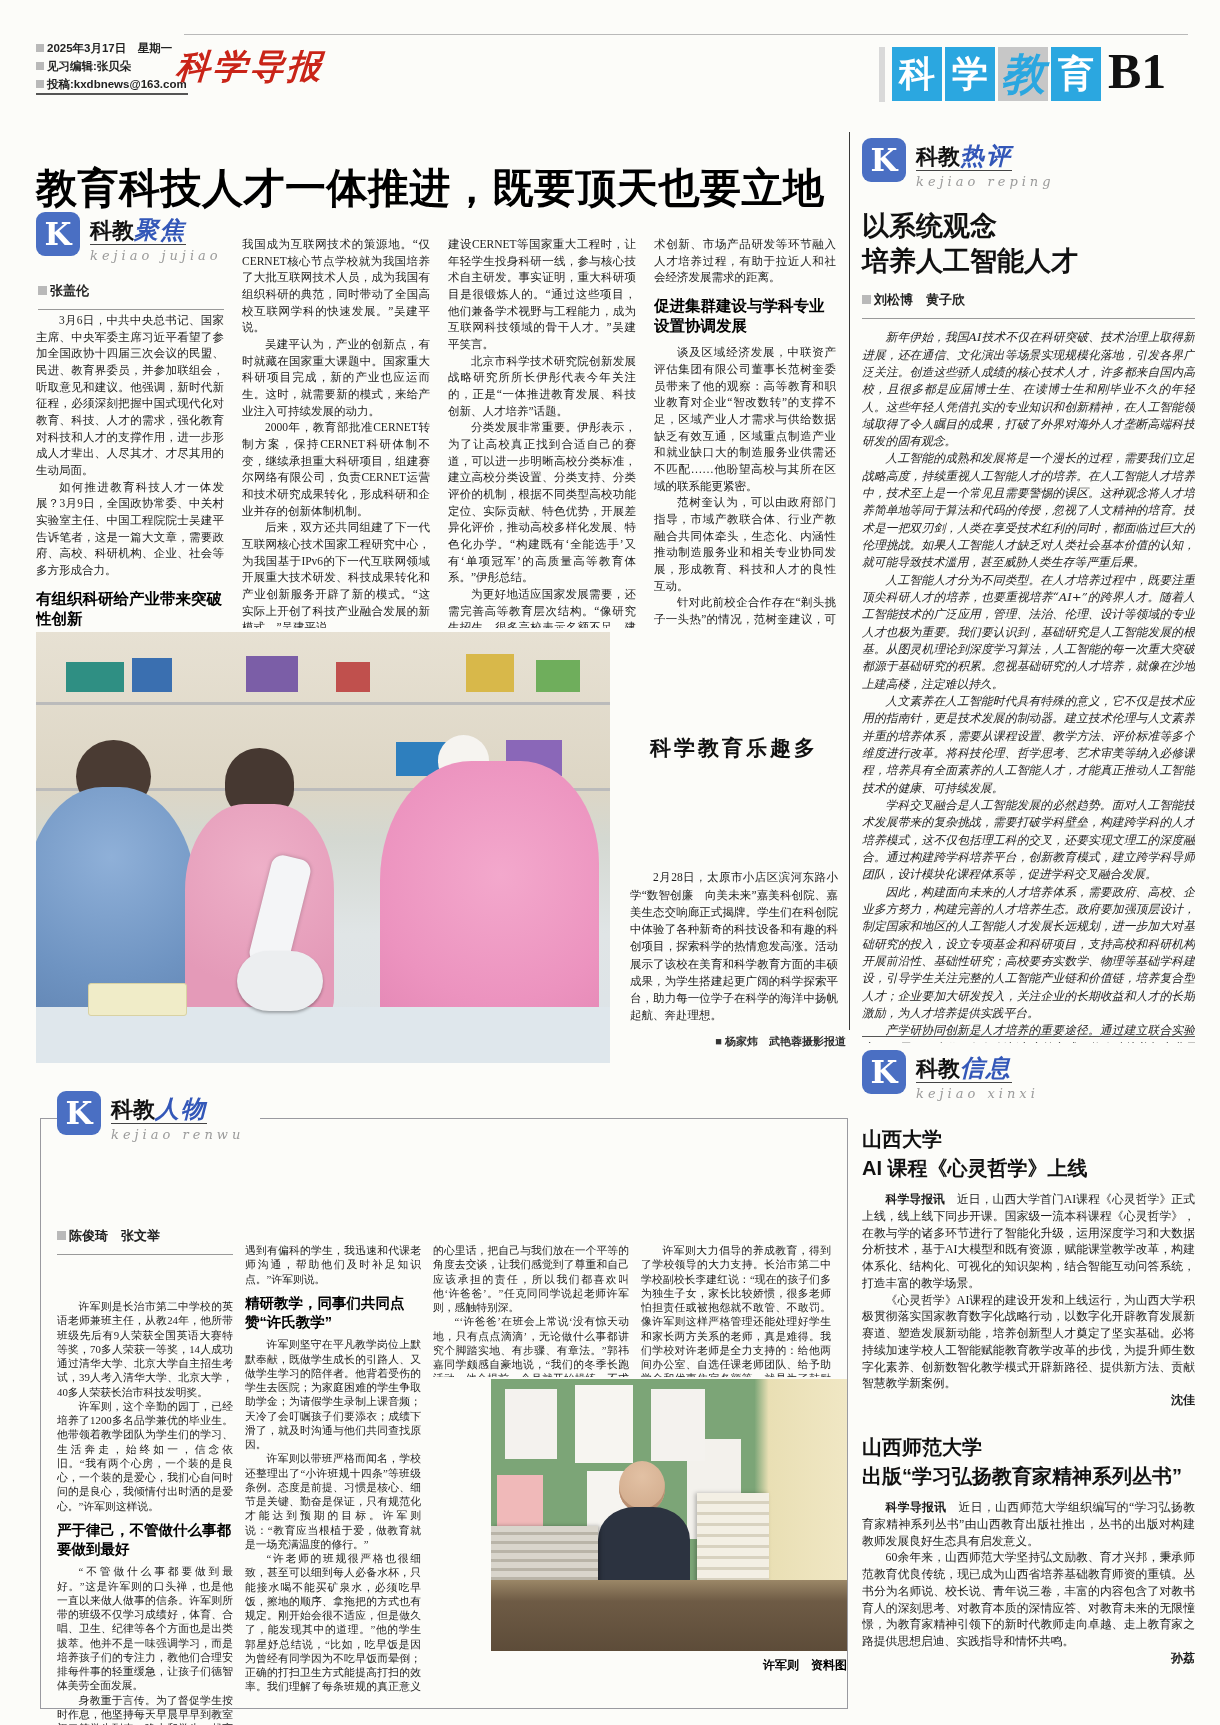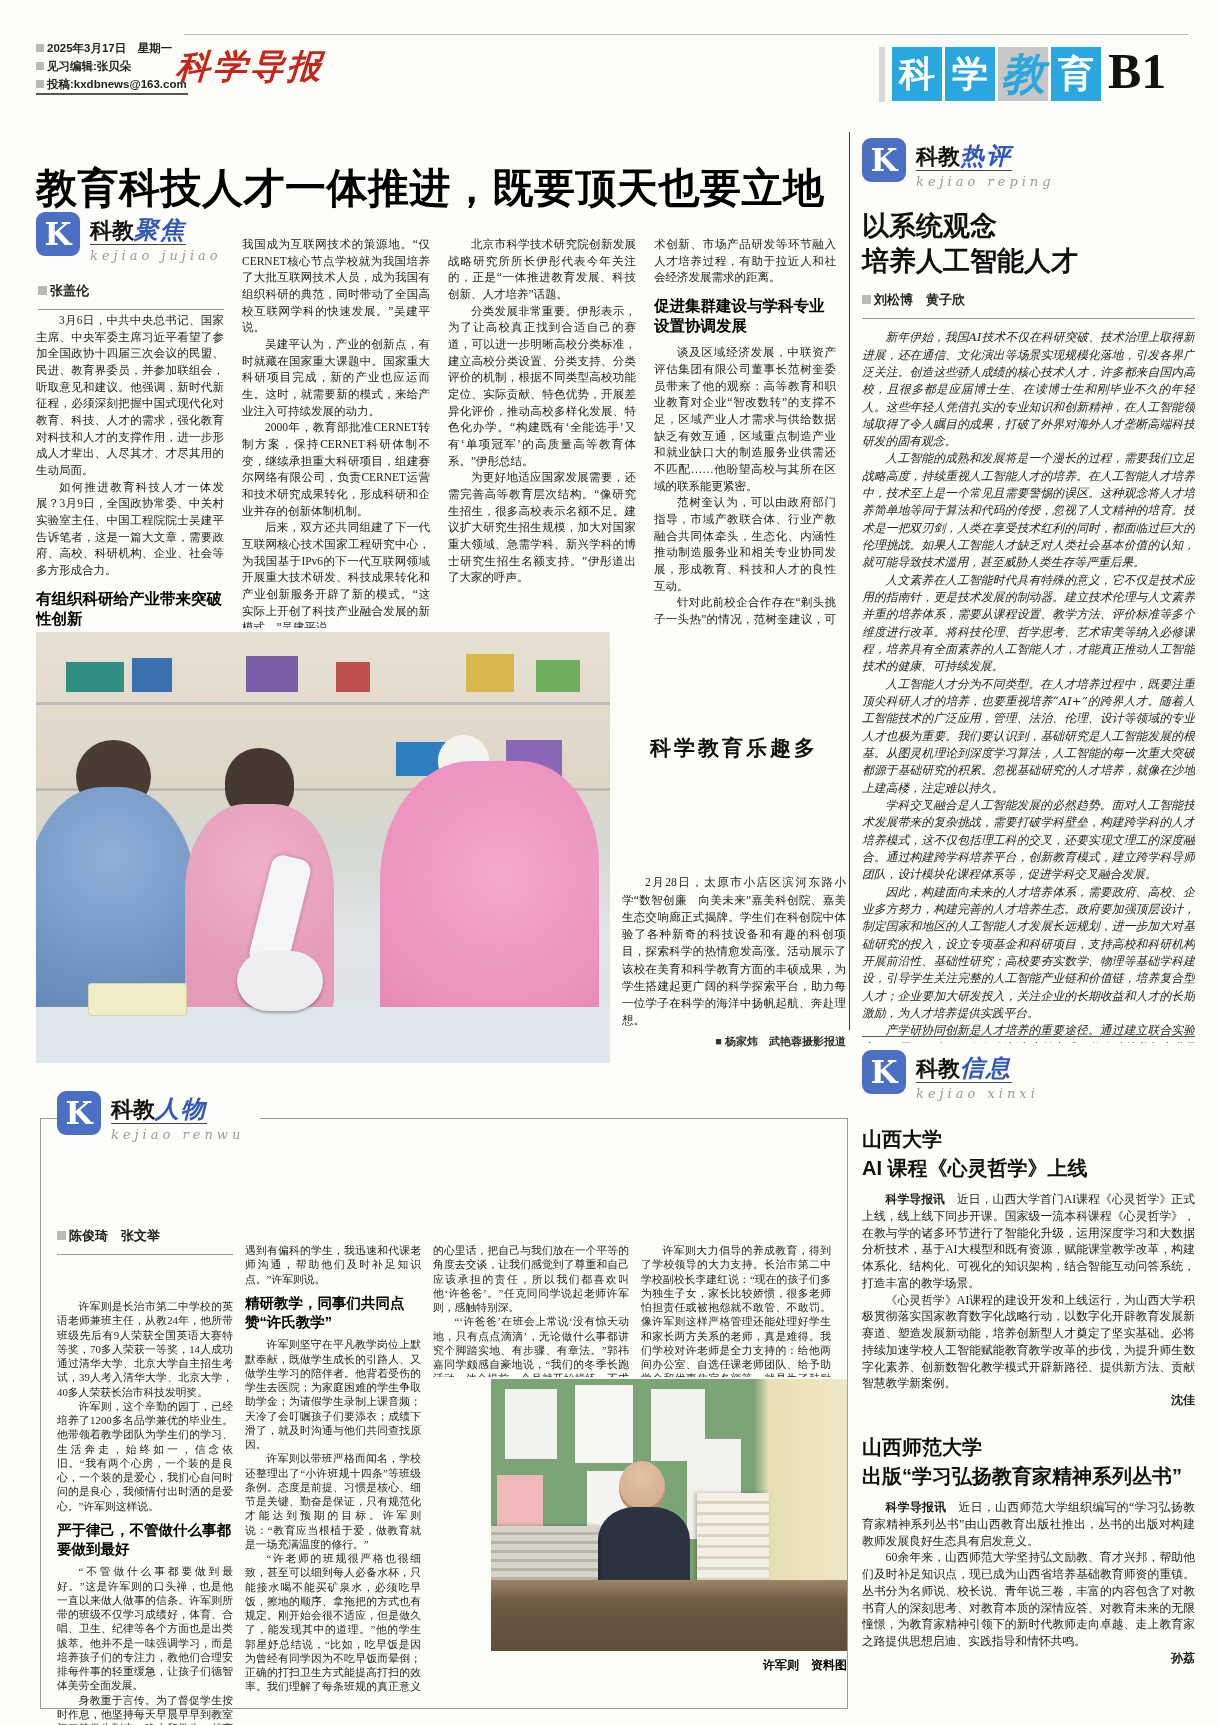--- a/index.html
+++ b/index.html
@@ -74,21 +74,21 @@
   .p1-pom{position:absolute;left:70%;top:24%;width:9%;height:12%;background:#f6f4f0;border-radius:50%;}
   .p1-scope-arm{position:absolute;left:39%;top:52%;width:7%;height:26%;background:#f4f5f7;border-radius:12px;transform:rotate(14deg);box-shadow:0 0 4px rgba(0,0,0,.25);}
   .p1-scope-base{position:absolute;left:35%;top:74%;width:15%;height:14%;background:#eceef0;border-radius:45%/60%;box-shadow:0 2px 3px rgba(0,0,0,.3);}
   .p1-table{position:absolute;left:0;bottom:0;width:100%;height:13%;background:#dfe7ec;}
   .p1-tray{position:absolute;left:9%;bottom:11%;width:17%;height:7%;background:#f0ecc8;border:1px solid #d9d2a2;border-radius:3px;}
 
   .caption-block{position:absolute;left:622px;top:632px;width:224px;height:431px;}
   .caption-title{margin-top:102px;text-align:center;font-family:"Liberation Sans",sans-serif;font-weight:bold;
         font-size:21px;letter-spacing:3px;color:#111;}
   .caption-text{position:absolute;left:0;bottom:14px;width:100%;font-size:11.5px;line-height:1.5;text-align:justify;}
-  .caption-text .tx{text-indent:2em;margin:0;}
+  .caption-text .tx{text-indent:2em;margin:8px;}
   .caption-credit{margin-top:3px;text-align:right;font-family:"Liberation Sans",sans-serif;font-size:11px;font-weight:bold;color:#333;}
 
   
   #heping{position:absolute;left:862px;top:138px;width:333px;}
   .heping-headline{margin-top:20px;font-family:"Liberation Sans",sans-serif;font-weight:bold;font-size:27px;line-height:1.3;color:#111;}
   #heping-byline{margin-top:12px;}
   #heping-body{margin-top:10px;height:714px;overflow:hidden;text-align:justify;}
   #heping-body .para{margin:0;font-family:"DejaVu Serif",serif;font-style:italic;font-size:11.8px;line-height:1.47;text-indent:2em;color:#222;}
   .heping-rule{position:absolute;left:862px;top:1036px;width:333px;height:1px;background:#555;}
 
@@ -171,20 +171,21 @@
       <p class="para">如何推进教育科技人才一体发展？3月9日，全国政协常委、中关村实验室主任、中国工程院院士吴建平告诉笔者，这是一篇大文章，需要政府、高校、科研机构、企业、社会等多方形成合力。</p>
       <h3 class="colhead">有组织科研给产业带来突破性创新</h3>
     </div>
   <div class="col" id="f-col2">
       <p class="para cont">我国成为互联网技术的策源地。“仅CERNET核心节点学校就为我国培养了大批互联网技术人员，成为我国有组织科研的典范，同时带动了全国高校互联网学科的快速发展。”吴建平说。</p>
       <p class="para">吴建平认为，产业的创新点，有时就藏在国家重大课题中。国家重大科研项目完成，新的产业也应运而生。这时，就需要新的模式，来给产业注入可持续发展的动力。</p>
       <p class="para">2000年，教育部批准CERNET转制方案，保持CERNET科研体制不变，继续承担重大科研项目，组建赛尔网络有限公司，负责CERNET运营和技术研究成果转化，形成科研和企业并存的创新体制机制。</p>
       <p class="para">后来，双方还共同组建了下一代互联网核心技术国家工程研究中心，为我国基于IPv6的下一代互联网领域开展重大技术研发、科技成果转化和产业创新服务开辟了新的模式。“这实际上开创了科技产业融合发展的新模式。”吴建平说。</p>
     </div>
   <div class="col" id="f-col3">
+      <p class="para cont">建设CERNET等国家重大工程时，让年轻学生投身科研一线，参与核心技术自主研发。事实证明，重大科研项目是很锻炼人的。“通过这些项目，他们兼备学术视野与工程能力，成为互联网科技领域的骨干人才。”吴建平笑言。</p>
       <p class="para">北京市科学技术研究院创新发展战略研究所所长伊彤代表今年关注的，正是“一体推进教育发展、科技创新、人才培养”话题。</p>
       <p class="para">分类发展非常重要。伊彤表示，为了让高校真正找到合适自己的赛道，可以进一步明晰高校分类标准，建立高校分类设置、分类支持、分类评价的机制，根据不同类型高校功能定位、实际贡献、特色优势，开展差异化评价，推动高校多样化发展、特色化办学。“构建既有‘全能选手’又有‘单项冠军’的高质量高等教育体系。”伊彤总结。</p>
       <p class="para">为更好地适应国家发展需要，还需完善高等教育层次结构。“像研究生招生，很多高校表示名额不足。建议扩大研究生招生规模，加大对国家重大领域、急需学科、新兴学科的博士研究生招生名额支持。”伊彤道出了大家的呼声。</p>
     </div>
   <div class="col" id="f-col4">
       <p class="para cont">术创新、市场产品研发等环节融入人才培养过程，有助于拉近人和社会经济发展需求的距离。</p>
       <h3 class="colhead">促进集群建设与学科专业设置协调发展</h3>
       <p class="para">谈及区域经济发展，中联资产评估集团有限公司董事长范树奎委员带来了他的观察：高等教育和职业教育对企业“智改数转”的支撑不足，区域产业人才需求与供给数据缺乏有效互通，区域重点制造产业和就业缺口大的制造服务业供需还不匹配……他盼望高校与其所在区域的联系能更紧密。</p>
       <p class="para">范树奎认为，可以由政府部门指导，市域产教联合体、行业产教融合共同体牵头，生态化、内涵性推动制造服务业和相关专业协同发展，形成教育、科技和人才的良性互动。</p>
       <p class="para">针对此前校企合作存在“剃头挑子一头热”的情况，范树奎建议，可以出台相关具体政策，鼓励龙头企业深度参与应用型本科学校举办职业技术学院或开设职业技术专业。</p>
@@ -220,22 +221,22 @@
       </span>
     </div>
     <div class="heping-headline">
       <div>以系统观念</div>
       <div>培养人工智能人才</div>
     </div>
     <div class="byline" id="heping-byline"><span class="bullet"></span><span>刘松博　黄子欣</span></div>
     <div id="heping-body">
         <p class="para">新年伊始，我国AI技术不仅在科研突破、技术治理上取得新进展，还在通信、文化演出等场景实现规模化落地，引发各界广泛关注。创造这些骄人成绩的核心技术人才，许多都来自国内高校，且很多都是应届博士生、在读博士生和刚毕业不久的年轻人。这些年轻人凭借扎实的专业知识和创新精神，在人工智能领域取得了令人瞩目的成果，打破了外界对海外人才垄断高端科技研发的固有观念。</p>
         <p class="para">人工智能的成熟和发展将是一个漫长的过程，需要我们立足战略高度，持续重视人工智能人才的培养。在人工智能人才培养中，技术至上是一个常见且需要警惕的误区。这种观念将人才培养简单地等同于算法和代码的传授，忽视了人文精神的培育。技术是一把双刃剑，人类在享受技术红利的同时，都面临过巨大的伦理挑战。如果人工智能人才缺乏对人类社会基本价值的认知，就可能导致技术滥用，甚至威胁人类生存等严重后果。</p>
+        <p class="para">人工智能人才分为不同类型。在人才培养过程中，既要注重顶尖科研人才的培养，也要重视培养“AI+”的跨界人才。随着人工智能技术的广泛应用，管理、法治、伦理、设计等领域的专业人才也极为重要。我们要认识到，基础研究是人工智能发展的根基。从图灵机理论到深度学习算法，人工智能的每一次重大突破都源于基础研究的积累。忽视基础研究的人才培养，就像在沙地上建高楼，注定难以持久。</p>
         <p class="para">人文素养在人工智能时代具有特殊的意义，它不仅是技术应用的指南针，更是技术发展的制动器。建立技术伦理与人文素养并重的培养体系，需要从课程设置、教学方法、评价标准等多个维度进行改革。将科技伦理、哲学思考、艺术审美等纳入必修课程，培养具有全面素养的人工智能人才，才能真正推动人工智能技术的健康、可持续发展。</p>
-        <p class="para">人工智能人才分为不同类型。在人才培养过程中，既要注重顶尖科研人才的培养，也要重视培养“AI+”的跨界人才。随着人工智能技术的广泛应用，管理、法治、伦理、设计等领域的专业人才也极为重要。我们要认识到，基础研究是人工智能发展的根基。从图灵机理论到深度学习算法，人工智能的每一次重大突破都源于基础研究的积累。忽视基础研究的人才培养，就像在沙地上建高楼，注定难以持久。</p>
         <p class="para">学科交叉融合是人工智能发展的必然趋势。面对人工智能技术发展带来的复杂挑战，需要打破学科壁垒，构建跨学科的人才培养模式，这不仅包括理工科的交叉，还要实现文理工的深度融合。通过构建跨学科培养平台，创新教育模式，建立跨学科导师团队，设计模块化课程体系等，促进学科交叉融合发展。</p>
         <p class="para">因此，构建面向未来的人才培养体系，需要政府、高校、企业多方努力，构建完善的人才培养生态。政府要加强顶层设计，制定国家和地区的人工智能人才发展长远规划，进一步加大对基础研究的投入，设立专项基金和科研项目，支持高校和科研机构开展前沿性、基础性研究；高校要夯实数学、物理等基础学科建设，引导学生关注完整的人工智能产业链和价值链，培养复合型人才；企业要加大研发投入，关注企业的长期收益和人才的长期激励，为人才培养提供实践平台。</p>
         <p class="para">产学研协同创新是人才培养的重要途径。通过建立联合实验室、开展项目合作、组织创新竞赛等方式，将人才培养与产业需求紧密结合。不断深化校地企合作，建立知识、数据、算法和算力的联合供给体系，开展政产学研用一体化、全链条人才培养，进而提高人才培养质量，促进科技成果转化。</p>
       </div>
   </aside>
   <div class="heping-rule"></div>
 
   <section id="renwu">
     <div class="badge" id="renwu-badge">
       <span class="k">K</span>
@@ -297,19 +298,19 @@
           <p class="sign">沈佳</p>
         </div>
     </div>
     <div class="xinxi-item">
       <h3 class="xinxi-title">
         <div>山西师范大学</div>
         <div>出版“学习弘扬教育家精神系列丛书”</div>
       </h3>
       <div class="xinxi-body">
           <p class="para"><b class="lead">科学导报讯　</b>近日，山西师范大学组织编写的“学习弘扬教育家精神系列丛书”由山西教育出版社推出，丛书的出版对构建教师发展良好生态具有启发意义。</p>
-          <p class="para">60余年来，山西师范大学坚持弘文励教、育才兴邦，帮助他们及时补足知识点，现已成为山西省培养基础教育师资的重镇。丛书分为名师说、校长说、青年说三卷，丰富的内容包含了对教书育人的深刻思考、对教育本质的深情应答、对教育未来的无限憧憬，为教育家精神引领下的新时代教师走向卓越、走上教育家之路提供思想启迪、实践指导和情怀共鸣。</p>
+          <p class="para">60余年来，山西师范大学坚持弘文励教、育才兴邦，秉承师范教育优良传统，现已成为山西省培养基础教育师资的重镇。丛书分为名师说、校长说、青年说三卷，丰富的内容包含了对教书育人的深刻思考、对教育本质的深情应答、对教育未来的无限憧憬，为教育家精神引领下的新时代教师走向卓越、走上教育家之路提供思想启迪、实践指导和情怀共鸣。</p>
           <p class="sign">孙荔</p>
         </div>
     </div>
   </aside>
 
 </div>
 
 </body></html>

